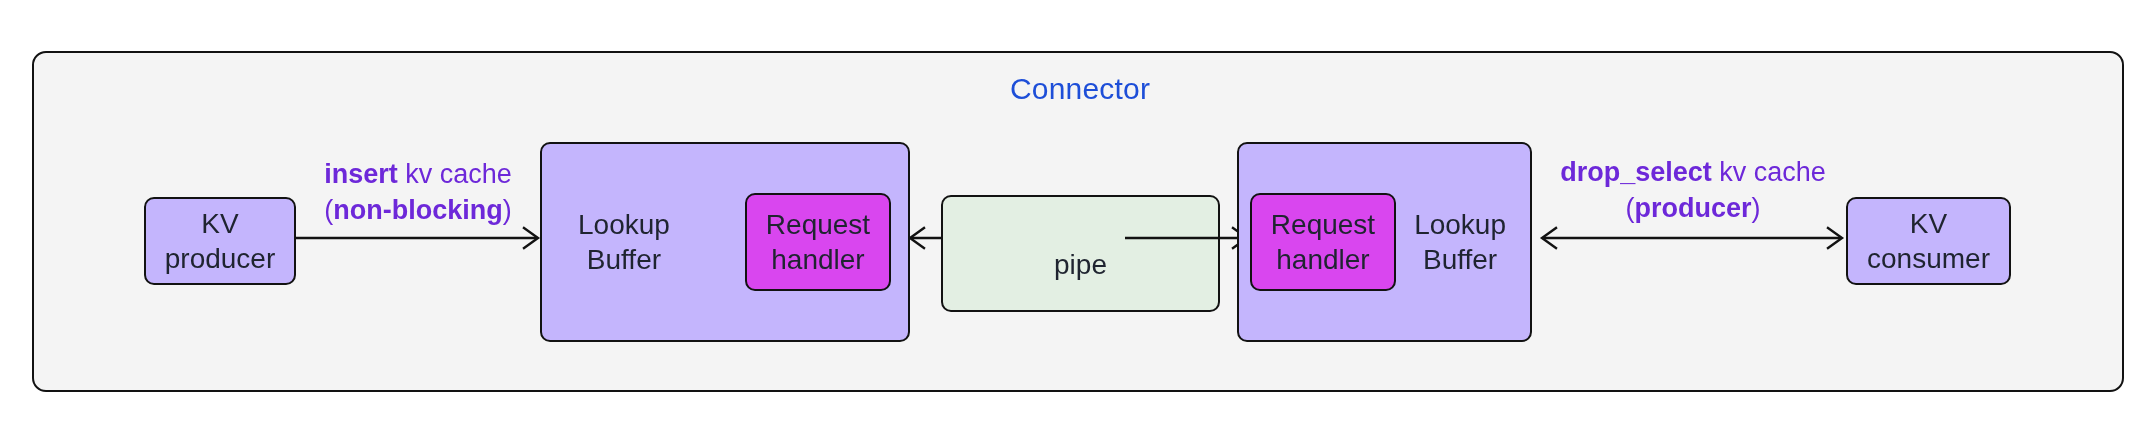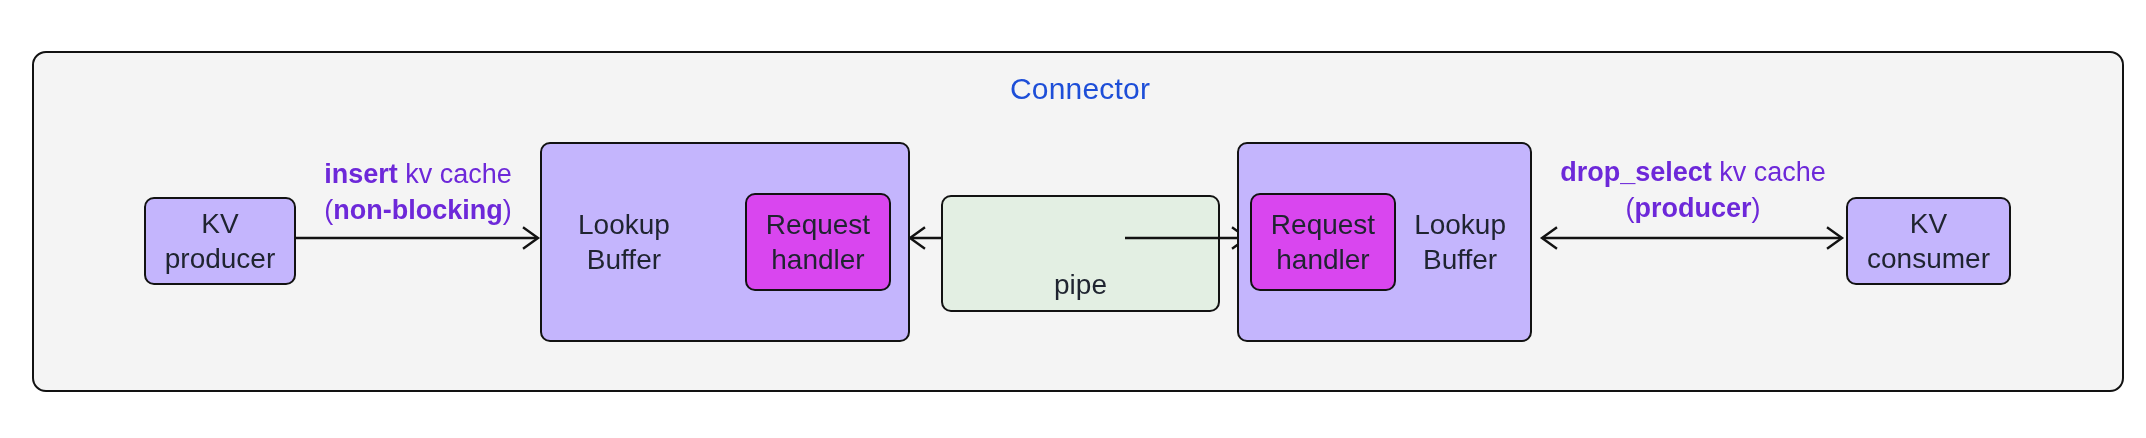--- a/index.html
+++ b/index.html
@@ -99,21 +99,21 @@
     font-size: 28px;
   }
   
   #pipe {
     left: 941px;
     top: 195px;
     width: 279px;
     height: 117px;
     font-size: 28px;
     align-items: flex-end;
-    padding-bottom: 8px;
+    padding-bottom: 28px;
   }
   
   #lookup-buffer-right {
     left: 1237px;
     top: 142px;
     width: 295px;
     height: 200px;
     font-size: 28px;
     justify-content: flex-end;
     padding-right: 24px;

